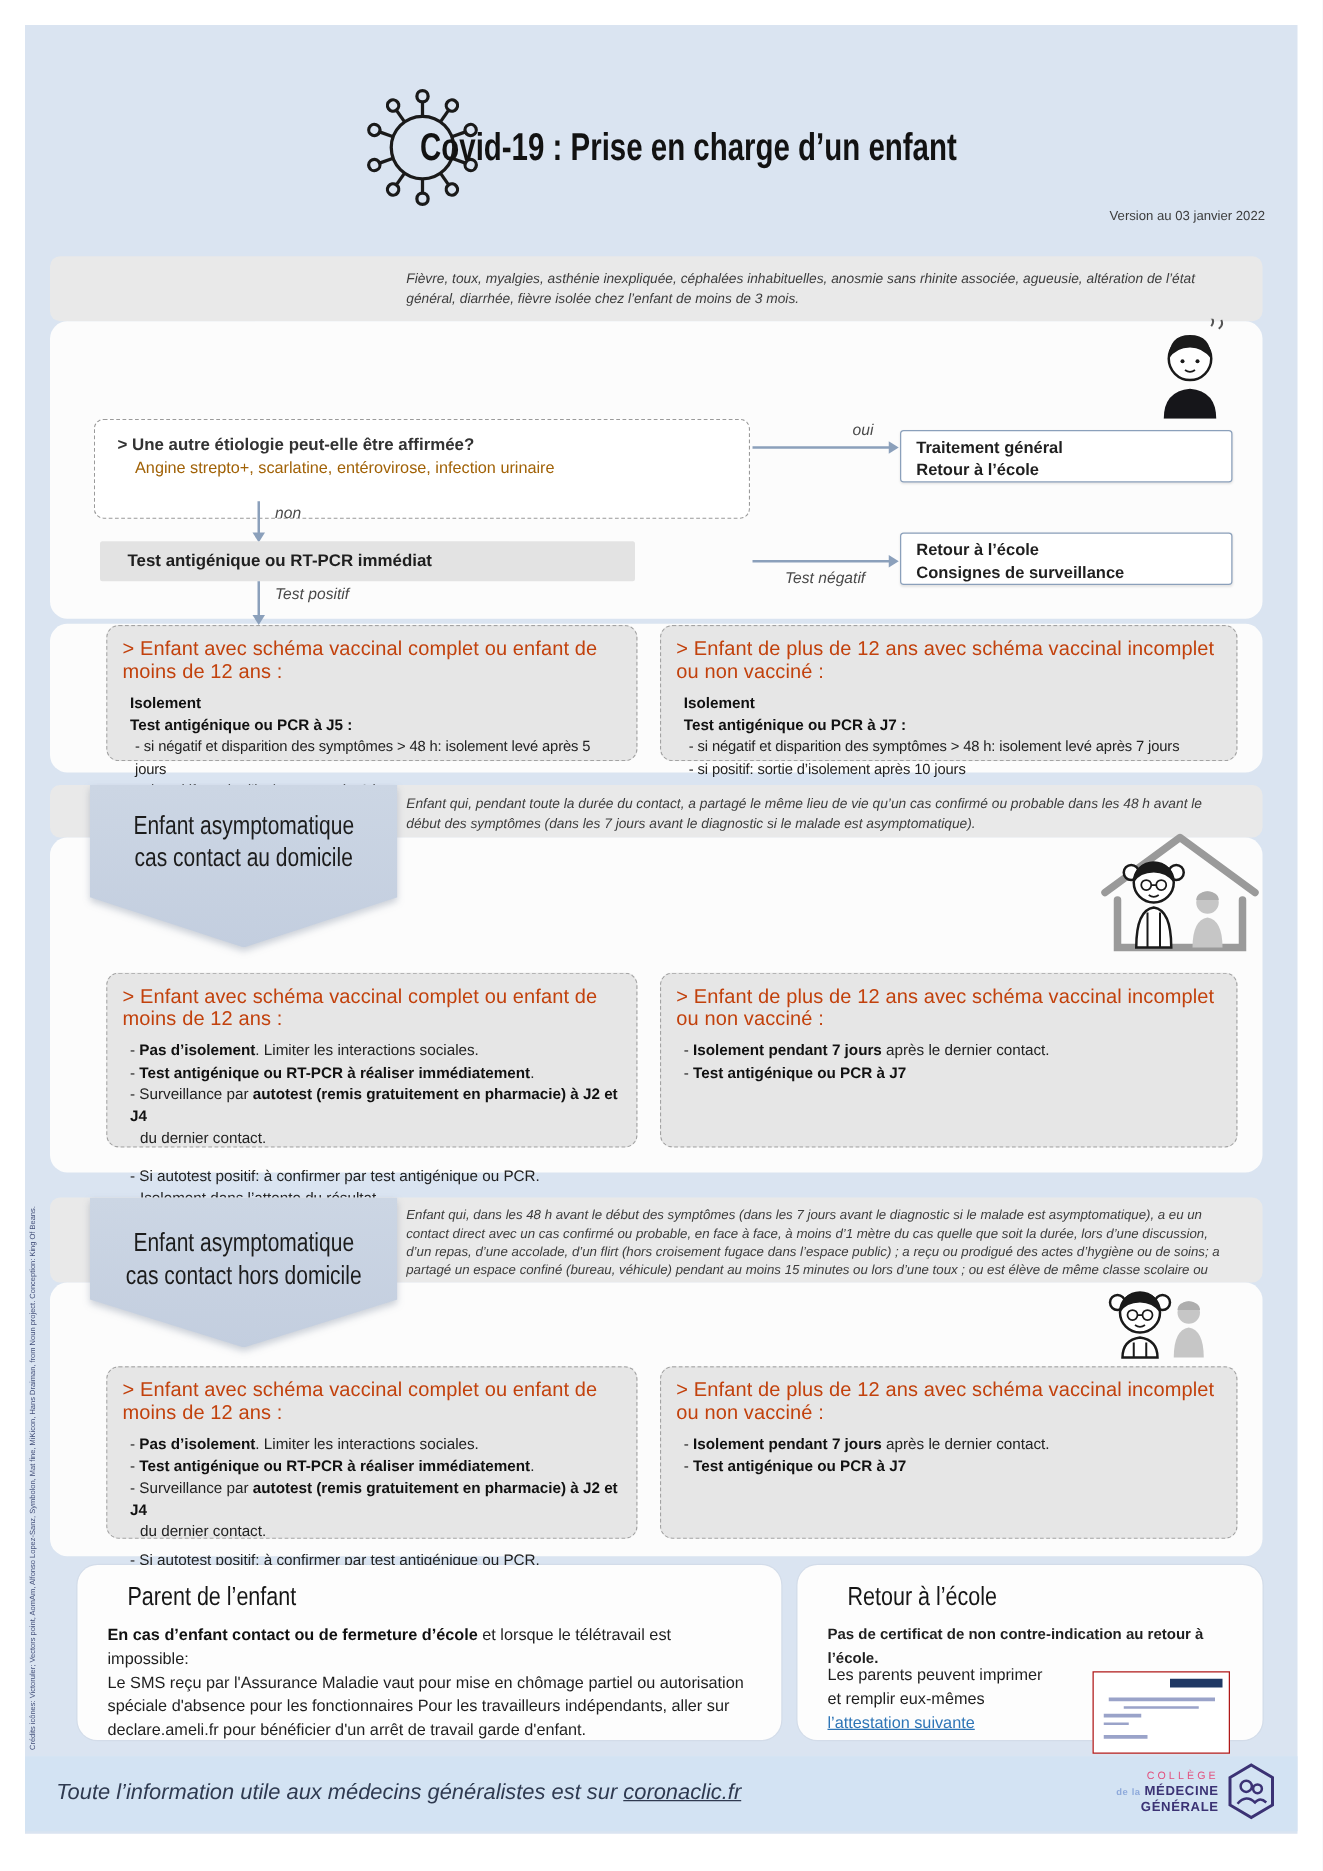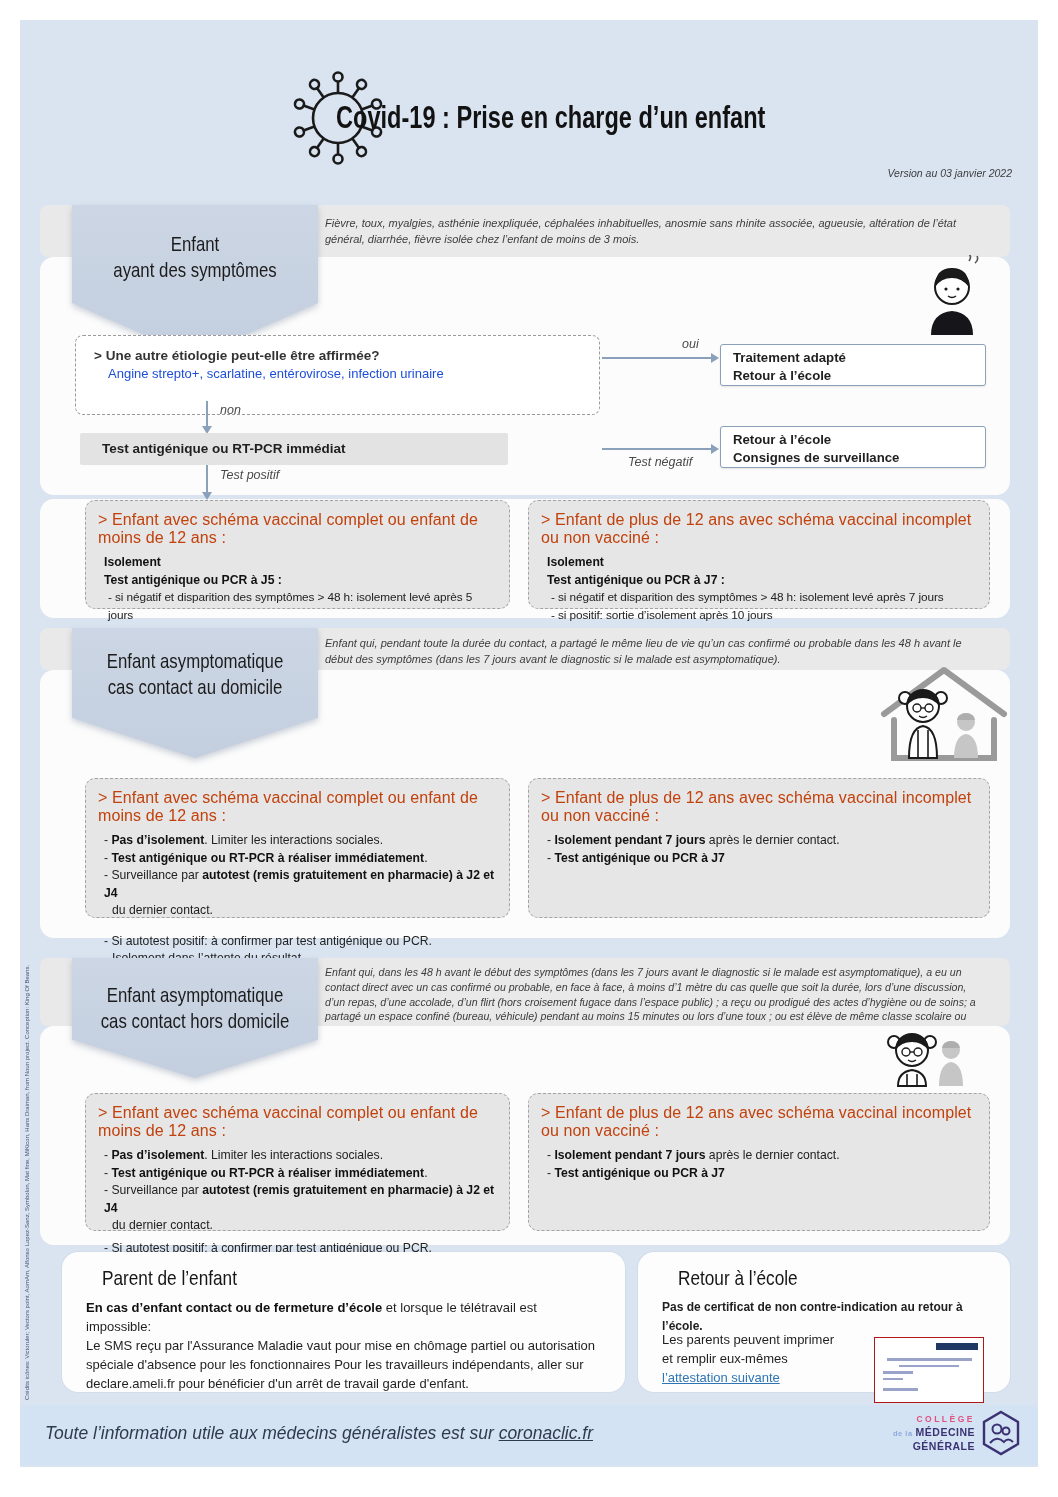--- a/index.html
+++ b/index.html
@@ -5,36 +5,36 @@
   html,body {margin:0; padding:0; background:#fff;}
   * {box-sizing:border-box;}
   .page {position:relative; width:1058px; height:1497px; background:#ffffff;
          font-family:"Liberation Sans", sans-serif; overflow:hidden;}
   .canvas {position:absolute; left:20px; top:20px; width:1018px; height:1447px; background:#dae4f1;}
 
   
   .virus {position:absolute; left:270px; top:42px; width:95px; height:105px;}
   .main-title {position:absolute; left:316px; top:80px; font-size:31px; font-weight:bold; color:#121212; white-space:nowrap;}
   .condX {display:inline-block; transform:scaleX(.76); transform-origin:0 50%; white-space:nowrap;}
-  .version {position:absolute; right:26px; top:147px; font-size:10.5px; font-style:italic; color:#3d3d3d;}
+  .version {position:absolute; right:26px; top:147px; font-size:10.5px; color:#3d3d3d;}
 
   
   .section {position:absolute; left:20px; width:970px;}
   .band {position:absolute; left:0; top:0; width:100%; background:#e9e9e9; border-radius:8px;}
   .wpanelA {position:absolute; background:#fcfcfc; border-radius:14px; left:0; width:100%;}
   .desc {position:absolute; left:285px; font-size:11px; font-style:italic; color:#3c3c3c; line-height:15.5px;}
   .chev-wrap {position:absolute; filter:drop-shadow(0 3px 3px rgba(60,80,110,.25));}
   .chev {width:100%; height:100%; background:linear-gradient(#ccd6e4,#c3cedf);}
   .chev-title {padding-top:26px; text-align:center; font-size:21px; color:#1c1c1c; line-height:26px;
                transform:scaleX(.8); transform-origin:50% 0;}
 
   
   .qbox {position:absolute; background:#fff; border:1.5px dashed #9a9a9a; border-radius:8px; padding:12px 18px;}
   .qline1 {font-size:13.5px; font-weight:bold; color:#333;}
-  .qline2 {font-size:13px; color:#1d4ed8; padding-left:14px; margin-top:3px;}
+  .qline2 {font-size:13px; color:#a16207; padding-left:14px; margin-top:3px;}
   .tbar {position:absolute; background:#e3e3e3; border-radius:2px; font-weight:bold; font-size:13.5px; color:#1f1f1f; padding-left:22px; line-height:32px;}
   .obox {position:absolute; background:#fff; border:1px solid #8ba0bb; border-radius:3px; padding:4px 12px;
          font-weight:bold; font-size:13.2px; color:#1f1f1f; line-height:1.4; box-shadow:0 1px 2px rgba(0,0,0,.1);}
   .flabel {position:absolute; font-style:italic; font-size:12.5px; color:#4a4a4a; white-space:nowrap;}
   .harrow {position:absolute; height:2px; background:#8ba0bb;}
   .harrow::after {content:""; position:absolute; right:-7px; top:-4px; border-left:8px solid #8ba0bb; border-top:5px solid transparent; border-bottom:5px solid transparent;}
   .varrow {position:absolute; width:2px; background:#8ba0bb;}
   .varrow::after {content:""; position:absolute; bottom:-7px; left:-4px; border-top:8px solid #8ba0bb; border-left:5px solid transparent; border-right:5px solid transparent;}
 
   
@@ -56,21 +56,21 @@
   
   .thumb {position:absolute; background:#fff; border:1.5px solid #b01818; padding:4px;}
   .thumb .chip {position:absolute; right:5px; top:5px; width:42px; height:7px; background:#1f3864;}
   .tline {height:2.5px; background:#9aa3c9; margin:4px auto 0 auto;}
 
   
   .footer {position:absolute; left:0; bottom:2px; width:100%; height:60px; background:#d3e3f3;}
   .footer-text {position:absolute; left:25px; top:18px; font-style:italic; font-size:17.5px; color:#2f3a50;}
   .logo {position:absolute; right:16px; top:4px; display:flex; align-items:center; gap:5px;}
   .logo-text {text-align:right; line-height:13px;}
-  .logo-l1 {color:#e2527f; font-size:8.5px; letter-spacing:2.5px; font-weight:bold;text-align:right;}
+  .logo-l1 {color:#e2527f; font-size:8.5px; letter-spacing:2.5px; font-weight:normal;text-align:right;}
   .logo-pre {color:#8eaadb; font-size:7.5px; margin-right:3px;}
   .logo-l2, .logo-l3 {color:#3b3274; font-size:10.5px; font-weight:bold; letter-spacing:.5px;}
 
   .credits {position:absolute; left:4px; top:1380px; width:520px; font-size:6px; color:#44507a;
             transform:rotate(-90deg); transform-origin:0 0; white-space:nowrap;}
 </style>
 </head>
 <body>
 
 <div class="page">
@@ -125,48 +125,40 @@
     </svg>
     <div class="main-title"><span class="condX">Covid-19 : Prise en charge d’un enfant</span></div>
     <div class="version">Version au 03 janvier 2022</div>
 
     <div class="section sec1" style="top:185px; height:413px;">
       <div class="band" style="height:52px;"></div>
       <div class="desc" style="top:11px; width:645px;">Fièvre, toux, myalgies, asthénie inexpliquée, céphalées inhabituelles, anosmie sans rhinite associée, agueusie, altération de l’état général, diarrhée, fièvre isolée chez l’enfant de moins de 3 mois.</div>
       <div class="wpanelA" style="top:52px; height:238px;"></div>
       <div class="wpanelA" style="top:294px; height:119px;"></div>
 
-      <div class="chev-wrap" style="left:32px; top:0; width:246px; height:152px;">
-        <div class="chev" style="clip-path:polygon(0 0,100% 0,100% 64.5%,50% 100%,0 64.5%);">
-          <div class="chev-title">
-            <div>Enfant</div>
-            <div>ayant des symptômes</div>
-          </div>
-        </div>
-      </div>
 
       <svg style="position:absolute; left:882px; top:50px;" width="62" height="80" viewBox="0 0 62 80">
         <path d="M47 6 q3 -4 0 -7 M53 8 q4 -3 2 -7" stroke="#555" stroke-width="1.6" fill="none"></path>
         <circle cx="30" cy="32" r="17" fill="#fff" stroke="#1a1a1a" stroke-width="2"></circle>
         <path d="M13 32 Q13 13 30 13 Q47 13 47 32 Q40 23 30 23 Q19 23 13 32 Z" fill="#1a1a1a"></path>
         <circle cx="24" cy="34" r="1.6" fill="#1a1a1a"></circle>
         <circle cx="36" cy="34" r="1.6" fill="#1a1a1a"></circle>
         <path d="M26 41 q4 3 8 0" stroke="#1a1a1a" stroke-width="1.4" fill="none"></path>
         <path d="M9 80 Q9 58 30 56 Q51 58 51 80 Z" fill="#16161a"></path>
       </svg>
 
       <div class="qbox" style="left:35px; top:130px; width:525px; height:80px;">
         <div class="qline1">&gt; Une autre étiologie peut-elle être affirmée?</div>
         <div class="qline2">Angine strepto+, scarlatine, entérovirose, infection urinaire</div>
       </div>
 
       <div class="flabel" style="left:642px; top:132px;">oui</div>
       <div class="harrow" style="left:562px; top:152px; width:110px;"></div>
       <div class="obox" style="left:680px; top:139px; width:266px; height:42px;">
-        <div>Traitement adapté</div>
+        <div>Traitement général</div>
         <div>Retour à l’école</div>
       </div>
 
       <div class="flabel" style="left:180px; top:198px;">non</div>
       <div class="varrow" style="left:166px; top:196px; height:26px;"></div>
 
       <div class="tbar" style="left:40px; top:228px; width:428px; height:32px;">Test antigénique ou RT-PCR immédiat</div>
 
       <div class="harrow" style="left:562px; top:243px; width:110px;"></div>
       <div class="flabel" style="left:588px; top:250px;">Test négatif</div>

